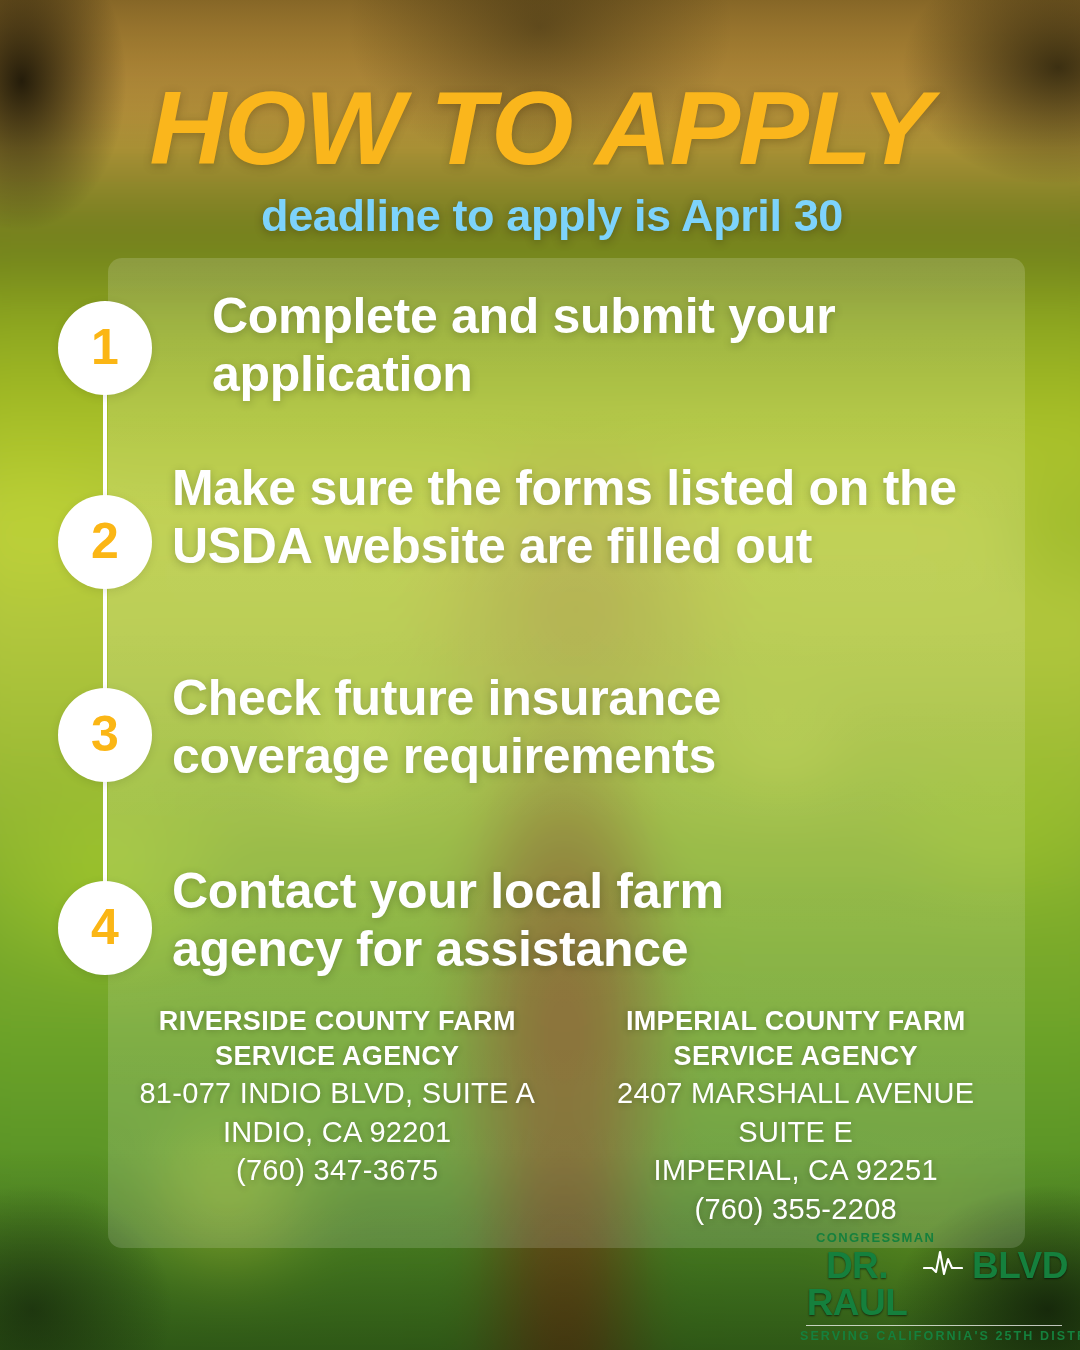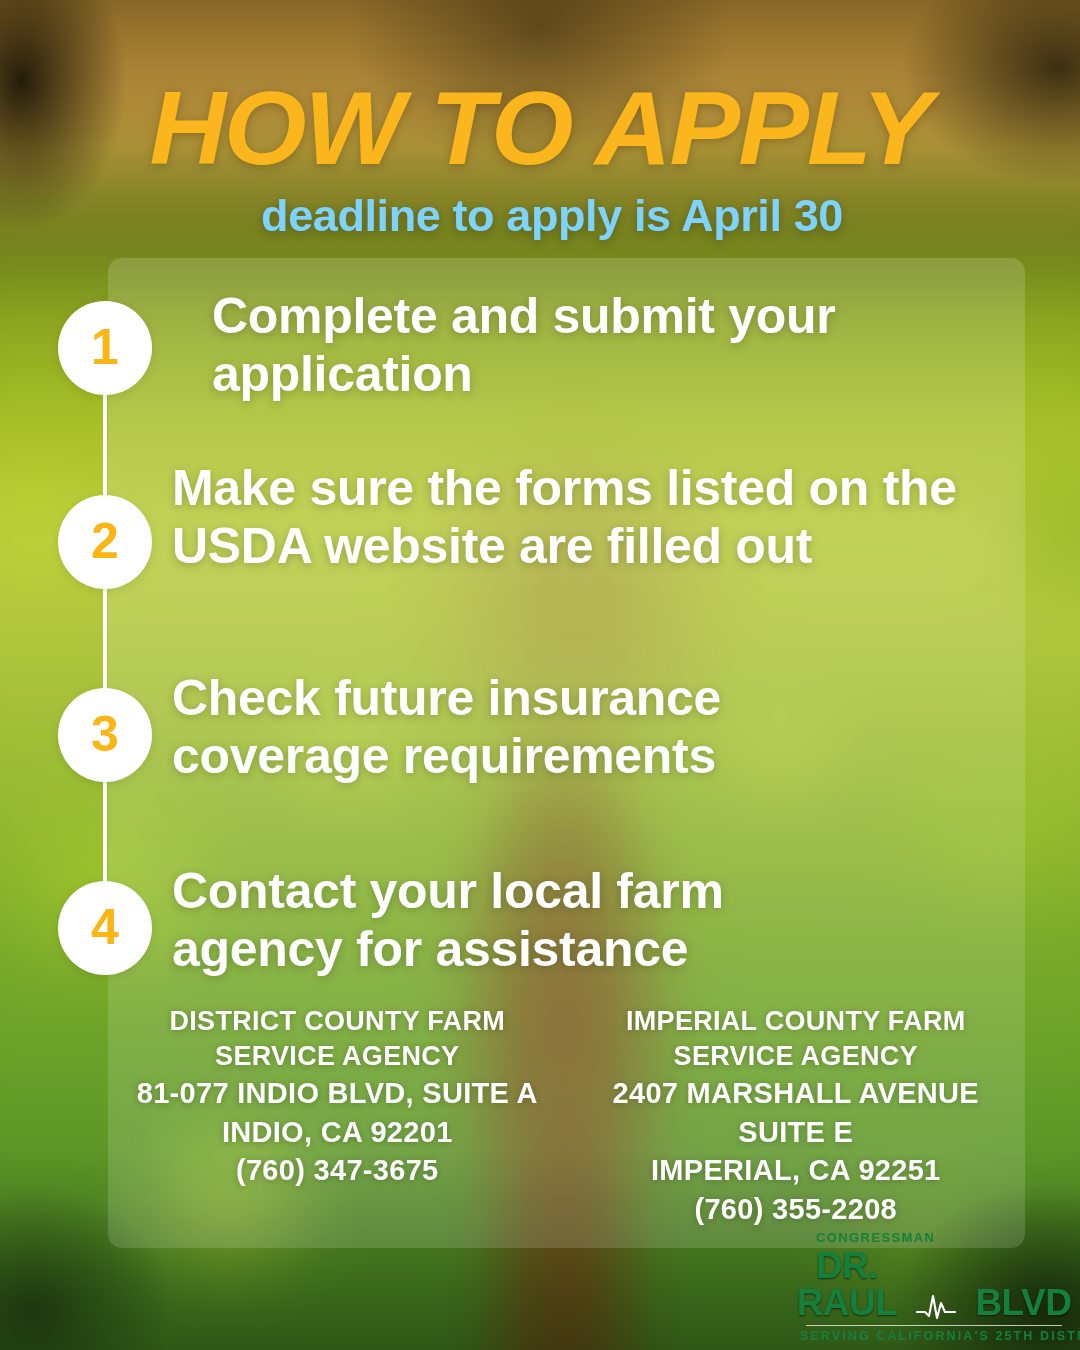--- a/index.html
+++ b/index.html
@@ -160,21 +160,21 @@
     text-shadow:0 1px 6px rgba(30,40,10,.3);
   }
   .contact-name {
     font-size:27px;
     font-weight:bold;
     line-height:1.3;
     letter-spacing:.3px;
   }
   .contact-line {
     font-size:29px;
-    font-weight:700;
+    font-weight:400;
     line-height:1.33;
     letter-spacing:.3px;
   }
   .col-right .contact-name { font-size:27px; }
 
   
   #logo {
     position:absolute;
     right:12px; bottom:8px;
     width:268px;
@@ -185,23 +185,23 @@
   #logo-top {
     font-size:13px;
     font-weight:bold;
     letter-spacing:1.4px;
     text-align:left;
     padding-left:16px;
     margin-bottom:3px;
   }
   #logo-mid {
     display:flex;
-    align-items:flex-end;
+    align-items:flex-start;
     justify-content:center;
-    gap:19px;
+    gap:9px;
   }
   #logo-mid .lg-word {
     font-size:37px;
     font-weight:900;
     letter-spacing:-.5px;
     text-shadow:0 1px 2px rgba(0,0,0,.6);
   }
   #ekg { display:block; }
   #logo-rule {
     height:1px;
@@ -252,21 +252,21 @@
     <div class="step-circle c4">
       <span>4</span>
     </div>
     <div class="step-text t4">Contact your local farm agency for assistance</div>
 
   </div>
 
   <div id="contacts">
 
     <div class="contact-col col-left">
-      <div class="contact-name">DISTRICT COUNTY FARM</div>
+      <div class="contact-name">RIVERSIDE COUNTY FARM</div>
       <div class="contact-name">SERVICE AGENCY</div>
       <div class="contact-line">81-077 INDIO BLVD, SUITE A</div>
       <div class="contact-line">INDIO, CA 92201</div>
       <div class="contact-line">(760) 347-3675</div>
     </div>
 
     <div class="contact-col col-right">
       <div class="contact-name">IMPERIAL COUNTY FARM</div>
       <div class="contact-name">SERVICE AGENCY</div>
       <div class="contact-line">2407 MARSHALL AVENUE</div>

